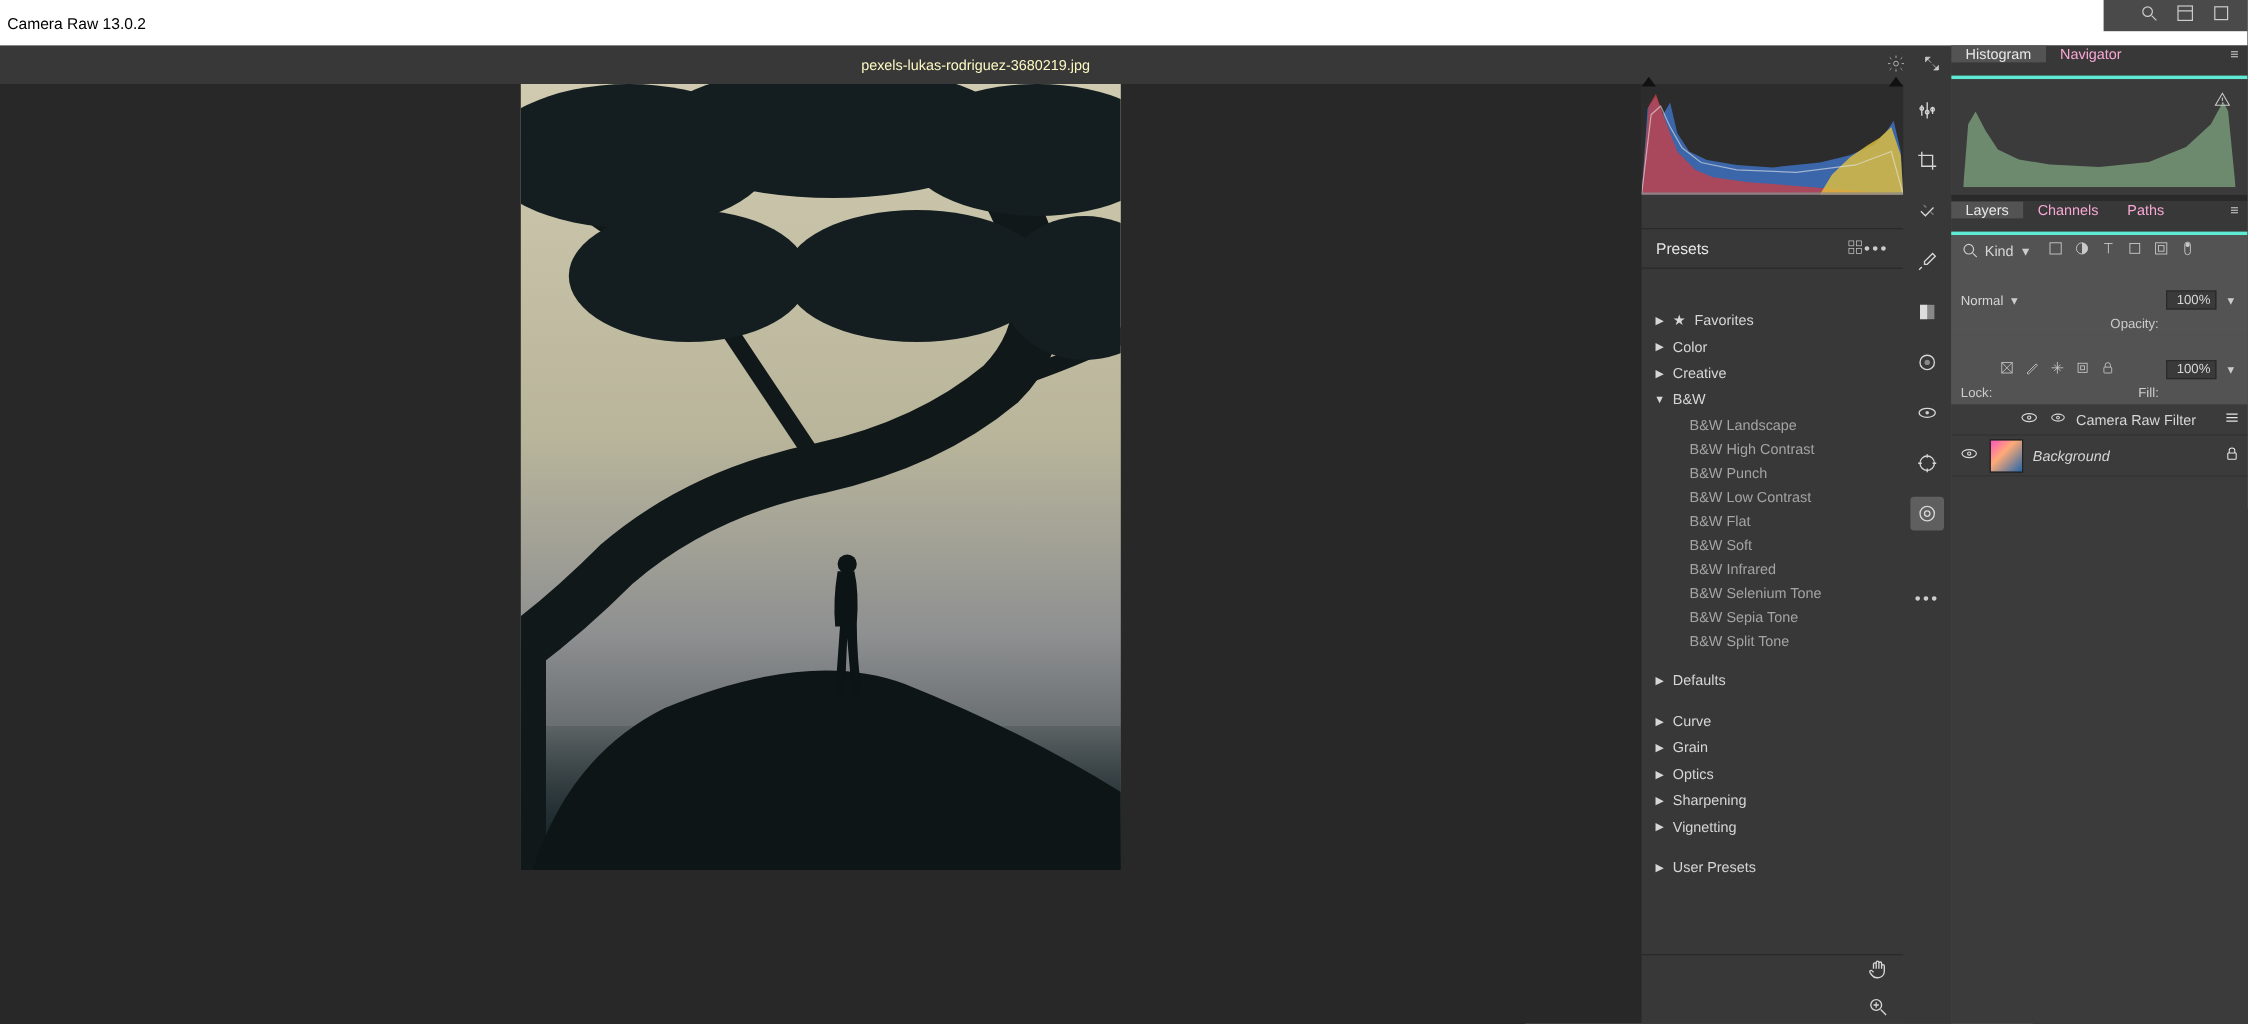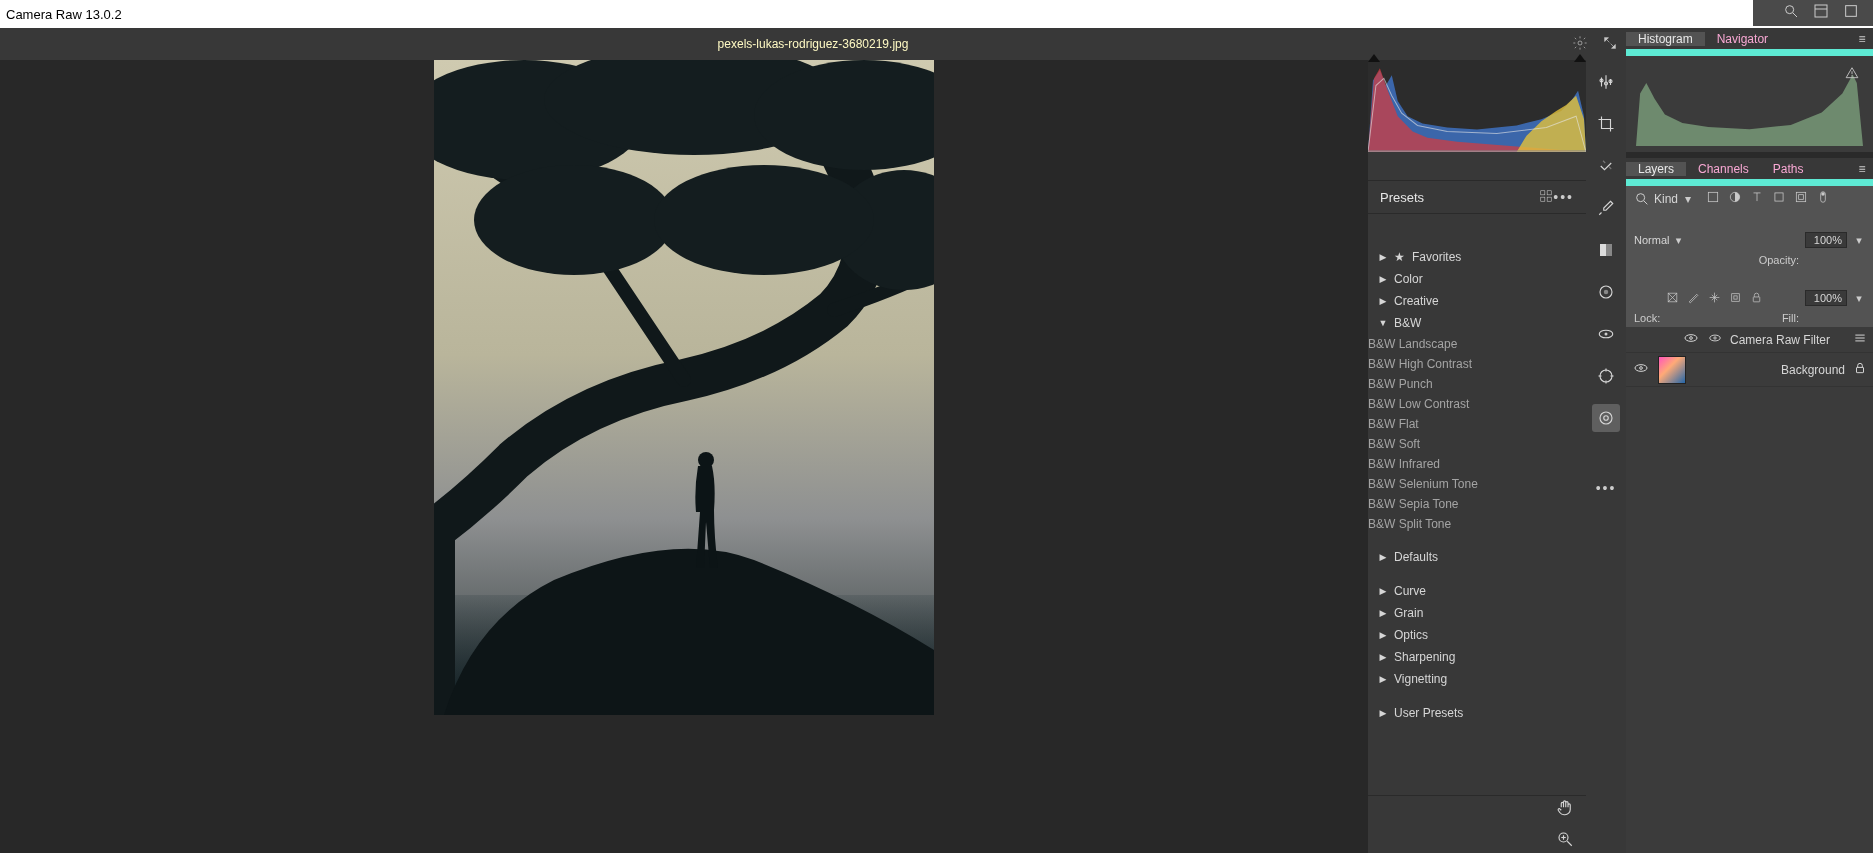--- a/index.html
+++ b/index.html
@@ -1,20 +1,20 @@
 <!DOCTYPE html>
 <html><head>
 <meta charset="utf-8">
 <style>
   * { margin: 0; padding: 0; box-sizing: border-box; font-family: "Segoe UI", Tahoma, sans-serif; user-select: none; }
   html, body { width: 1873px; height: 853px; background:#535353; overflow:hidden; }
   body { display:flex; flex-direction:column; }
 
   
-  .titlebar { height:28px; background:#fff; color:#000; display:flex; align-items:center; padding:0 6px; font-size:13px; }
+  .titlebar { height:38px; background:#fff; color:#000; display:flex; align-items:center; padding:0 6px; font-size:13px; }
   .top-util { position:absolute; top:0; right:0; height:26px; width:120px; background:#4a4a4a; display:flex; align-items:center; justify-content:flex-end; gap:14px; padding-right:14px; }
   .top-util svg { width:16px; height:16px; fill:none; stroke:#ccc; stroke-width:1.5; }
 
   
   .app { flex:1; display:flex; min-height:0; }
   .cr-area { flex:1; display:flex; flex-direction:column; min-width:0; }
   .cr-header { height:32px; background:#383838; color:#fef9c3; font-size:12px; display:flex; align-items:center; justify-content:center; position:relative; }
   .cr-header .hdr-icons { position:absolute; right:8px; top:0; height:100%; display:flex; align-items:center; gap:14px; }
   .cr-header .hdr-icons svg { width:16px; height:16px; stroke:#c9c9c9; fill:#c9c9c9; }
 
@@ -42,28 +42,28 @@
   .clip-ind.r { right:0; }
 
   .presets-hdr { height:34px; display:flex; align-items:center; padding:0 12px; border-top:1px solid #2a2a2a; border-bottom:1px solid #2a2a2a; font-size:13px; color:#e6e6e6; }
   .presets-hdr .spacer { flex:1; }
   .presets-hdr svg { width:14px; height:14px; stroke:#ccc; fill:none; margin-left:10px; }
 
   .preset-list { flex:1; overflow:auto; padding:4px 0; }
   .p-row { display:flex; align-items:center; height:22px; padding-left:10px; color:#d6d6d6; cursor:pointer; }
   .p-row .arrow { width:10px; display:inline-block; text-align:center; font-size:9px; margin-right:6px; color:#d6d6d6; }
   .p-row .star { width:12px; margin-right:6px; }
-  .p-sub { color:#a4a4a4; height:20px; display:flex; align-items:center; cursor:pointer; }
+  .p-sub { padding-left:40px; color:#a4a4a4; height:20px; display:flex; align-items:center; cursor:pointer; }
 
   .bottom-tools { height:58px; display:flex; flex-direction:column; align-items:flex-end; justify-content:center; gap:10px; padding-right:12px; border-top:1px solid #2a2a2a; }
   .bottom-tools svg { width:18px; height:18px; stroke:#d6d6d6; fill:none; stroke-width:1.5; }
 
   
   .ps-panels { width:247px; background:#535353; color:#d6d6d6; display:flex; flex-direction:column; font-size:12px; }
-  .panel-tabs { height:28px; background:#383838; display:flex; align-items:center; border-bottom:7px solid #5eead4; }
+  .panel-tabs { height:28px; background:#383838; display:flex; align-items:flex-start; border-bottom:3px solid #5eead4; }
   .panel-tabs .tab { padding:0 12px; display:flex; align-items:center; color:#f9a8d4; cursor:pointer; font-size:12px; }
   .panel-tabs .tab.active { background:#535353; color:#e8e8e8; }
   .panel-tabs .menu { margin-left:auto; width:22px; display:flex; align-items:center; justify-content:center; color:#ccc; }
 
   .ps-hist { height:96px; background:#3b3b3b; position:relative; padding:6px 10px; }
   .ps-hist svg { width:100%; height:100%; }
   .ps-hist .warn { position:absolute; top:10px; right:14px; }
 
   .panel-sep { height:6px; background:#2a2a2a; }
 
@@ -450,21 +450,21 @@
                 <line x1="4" y1="17" x2="20" y2="17"></line>
               </svg></span>
           </span>
         </div>
         <div class="layer-item">
           <span class="eye"><svg width="16" height="16" viewBox="0 0 24 24" fill="none" stroke="currentColor" stroke-width="1.5">
               <ellipse cx="12" cy="12" rx="9" ry="5"></ellipse>
               <circle cx="12" cy="12" r="2"></circle>
             </svg></span>
           <span class="thumb"></span>
-          <span class="name" style=" text-align: right;">Background</span>
+          <span class="name" style="font-style: italic;">Background</span>
           <span class="right-icons">
             <span><svg width="14" height="14" viewBox="0 0 24 24" fill="none" stroke="currentColor" stroke-width="1.5">
                 <rect x="6" y="11" width="12" height="9" rx="1"></rect>
                 <path d="M8 11V8a4 4 0 018 0v3"></path>
               </svg></span>
           </span>
         </div>
       </div>
   </div>
 </div>

